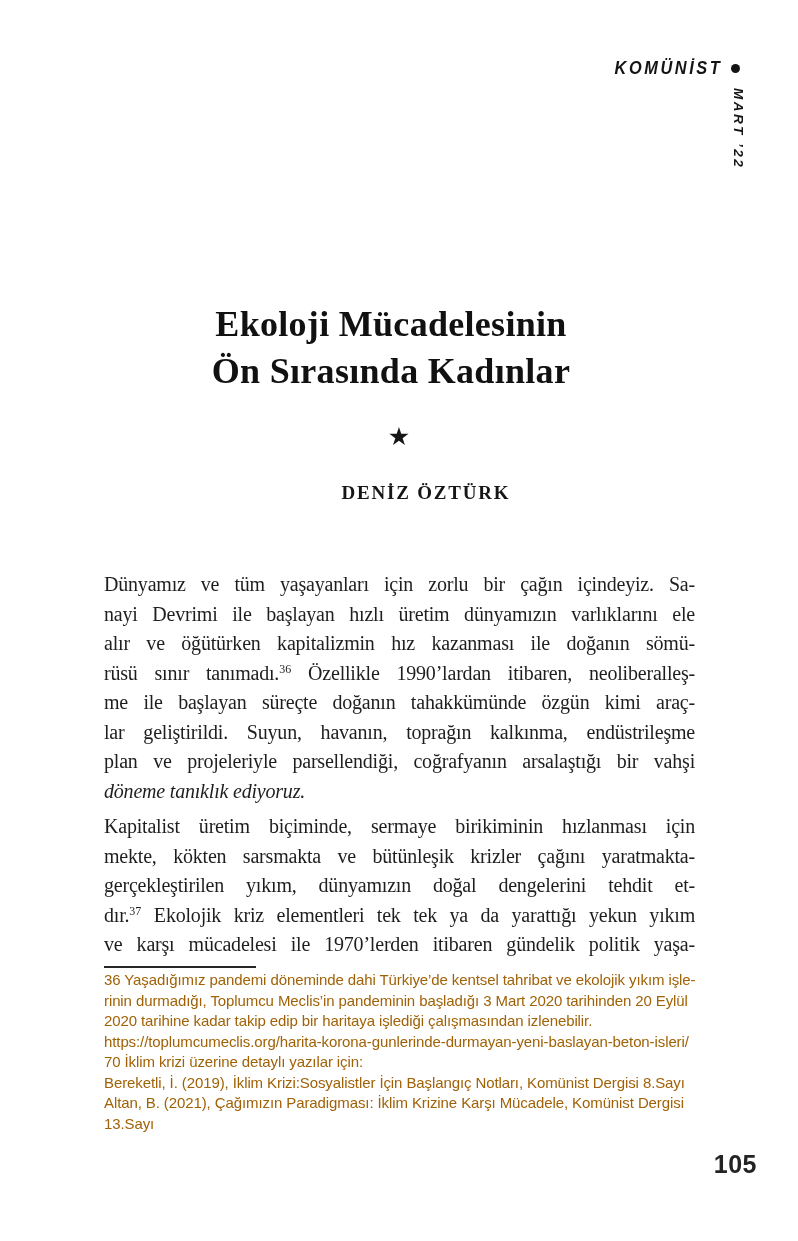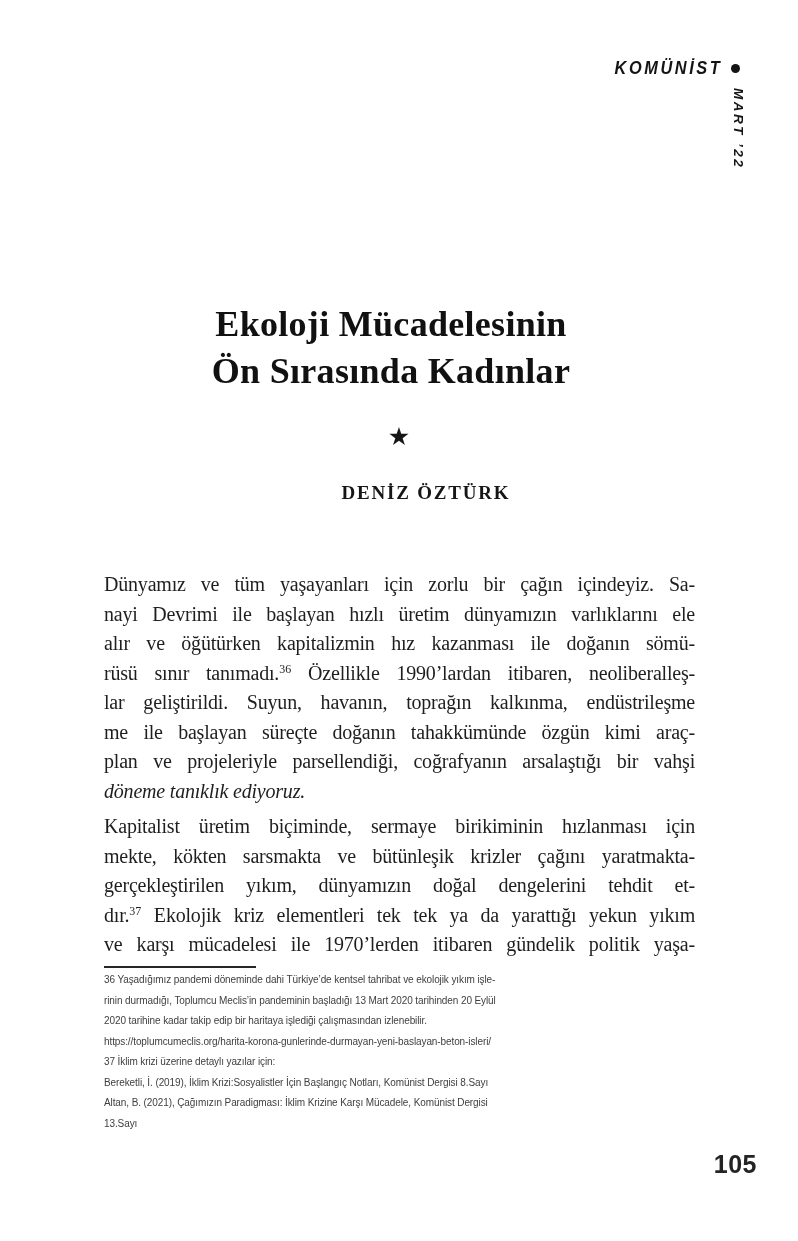--- a/index.html
+++ b/index.html
@@ -39,22 +39,22 @@
   .para { margin:0; }
   .para + .para { margin-top:6px; }
   .bline { display:block; white-space:nowrap; text-align:justify; text-align-last:justify; }
   .bline.lastline { text-align-last:left;font-style:italic; }
   .fnref { font-size:12px; line-height:0; vertical-align:7px; letter-spacing:0; }
 
   
   .fn-rule { position:absolute; top:966px; left:104px; width:152px; height:0;
     border-top:2px solid #262626; }
   .footnotes { position:absolute; top:970px; left:104px; width:650px;
-    font-family:"Liberation Sans", sans-serif; font-size:10px; line-height:20.5px;
-    letter-spacing:-0.1px; color:#404040; }
+    font-family:"Liberation Sans", sans-serif; font-size:15px; line-height:20.5px;
+    letter-spacing:-0.1px; color:#a16207; }
   .fn-line { white-space:nowrap; }
 
   
   .pageno { position:absolute; top:1150px; right:41px;
     font-family:"Liberation Sans", sans-serif; font-size:25px; font-weight:700;
     letter-spacing:0.5px; color:#242424; }
 </style>
 </head>
 <body>
 
@@ -75,42 +75,42 @@
   <div class="star">★</div>
 
   <div class="author">DENİZ ÖZTÜRK</div>
 
   <main class="body">
     <p class="para">
       <span class="bline">Dünyamız ve tüm yaşayanları için zorlu bir çağın içindeyiz. Sa-</span>
       <span class="bline">nayi Devrimi ile başlayan hızlı üretim dünyamızın varlıklarını ele</span>
       <span class="bline">alır ve öğütürken kapitalizmin hız kazanması ile doğanın sömü-</span>
       <span class="bline"><span>rüsü sınır tanımadı.</span><sup class="fnref">36</sup><span> Özellikle 1990’lardan itibaren, neoliberalleş-</span></span>
+      <span class="bline">me ile başlayan süreçte doğanın tahakkümünde özgün kimi araç-</span>
       <span class="bline">lar geliştirildi. Suyun, havanın, toprağın kalkınma, endüstrileşme</span>
-      <span class="bline">me ile başlayan süreçte doğanın tahakkümünde özgün kimi araç-</span>
       <span class="bline">plan ve projeleriyle parsellendiği, coğrafyanın arsalaştığı bir vahşi</span>
       <span class="bline lastline">döneme tanıklık ediyoruz.</span>
     </p>
     <p class="para">
       <span class="bline">Kapitalist üretim biçiminde, sermaye birikiminin hızlanması için</span>
       <span class="bline">mekte, kökten sarsmakta ve bütünleşik krizler çağını yaratmakta-</span>
       <span class="bline">gerçekleştirilen yıkım, dünyamızın doğal dengelerini tehdit et-</span>
       <span class="bline"><span>dır.</span><sup class="fnref">37</sup><span> Ekolojik kriz elementleri tek tek ya da yarattığı yekun yıkım</span></span>
       <span class="bline">ve karşı mücadelesi ile 1970’lerden itibaren gündelik politik yaşa-</span>
     </p>
   </main>
 
   <div class="fn-rule"></div>
 
   <section class="footnotes">
     <div class="fn-line">36 Yaşadığımız pandemi döneminde dahi Türkiye’de kentsel tahribat ve ekolojik yıkım işle-</div>
-    <div class="fn-line">rinin durmadığı, Toplumcu Meclis’in pandeminin başladığı 13 Mart 2020 tarihinden 20 Eylül</div>
+    <div class="fn-line">rinin durmadığı, Toplumcu Meclis’in pandeminin başladığı 3 Mart 2020 tarihinden 20 Eylül</div>
     <div class="fn-line">2020 tarihine kadar takip edip bir haritaya işlediği çalışmasından izlenebilir.</div>
     <div class="fn-line">https://toplumcumeclis.org/harita-korona-gunlerinde-durmayan-yeni-baslayan-beton-isleri/</div>
-    <div class="fn-line">37 İklim krizi üzerine detaylı yazılar için:</div>
+    <div class="fn-line">70 İklim krizi üzerine detaylı yazılar için:</div>
     <div class="fn-line">Bereketli, İ. (2019), İklim Krizi:Sosyalistler İçin Başlangıç Notları, Komünist Dergisi 8.Sayı</div>
     <div class="fn-line">Altan, B. (2021), Çağımızın Paradigması: İklim Krizine Karşı Mücadele, Komünist Dergisi</div>
     <div class="fn-line">13.Sayı</div>
   </section>
 
   <div class="pageno">105</div>
 
 </div>
 
 </body></html>

